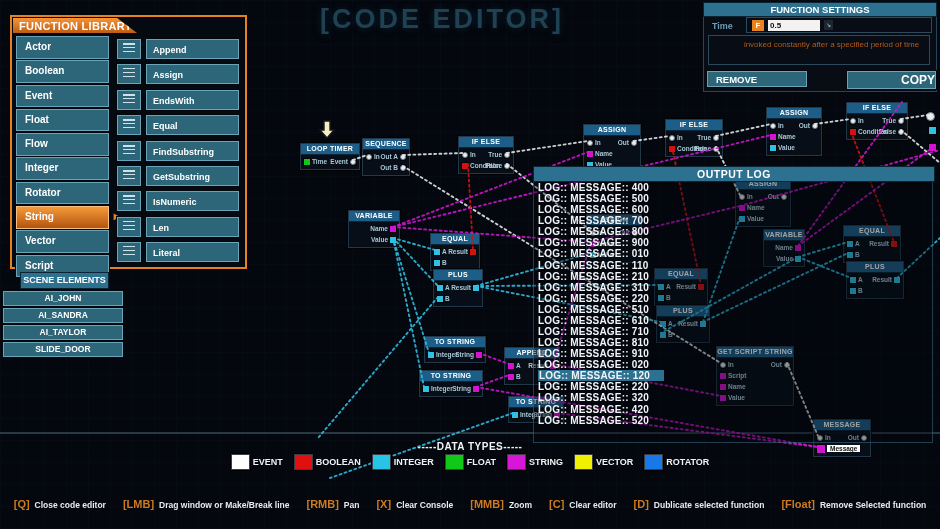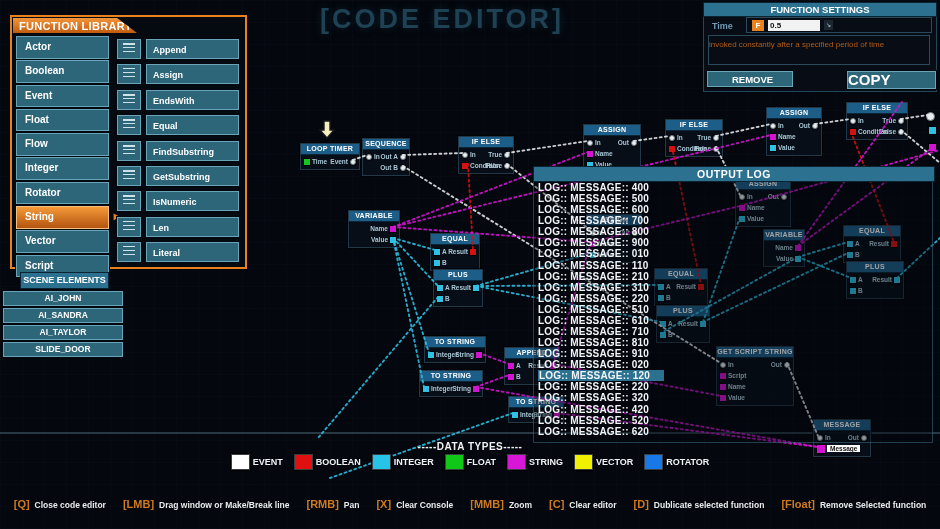--- a/index.html
+++ b/index.html
@@ -46,23 +46,23 @@
   #fset-head{position:absolute;left:-1px;top:-1px;width:232px;height:13px;font-size:9.5px;line-height:13px;}
   #fset-time-label{position:absolute;left:8px;top:18px;font-size:9px;font-weight:bold;color:#6f9db5;}
   #fset-timerow{position:absolute;left:42px;top:14px;width:186px;height:16px;border:1px solid #2a4a5c;
     display:flex;align-items:center;gap:4px;padding-left:5px;box-sizing:border-box;}
   #fset-badge{width:12px;height:11px;background:#e8821e;color:#fff;font-size:8px;font-weight:bold;
     text-align:center;line-height:11px;}
   #fset-input{width:48px;height:11px;background:#f2f2f2;color:#111;border:none;font-size:8px;font-weight:bold;
     padding:0 2px;font-family:"Liberation Sans",sans-serif;}
   #fset-resize{width:9px;height:10px;background:#1b2630;color:#cfe0ea;font-size:6px;line-height:10px;text-align:center;}
   #fset-desc{position:absolute;left:4px;top:32px;width:222px;height:30px;border:1px solid #2a4a5c;
-    font-size:8px;color:#b45c16;padding-top:4px;box-sizing:border-box;}
-  #fset-remove{position:absolute;left:3px;top:68px;width:86px;height:16px;font-size:9.5px;line-height:16px;padding-left:24px;box-sizing:border-box;cursor:pointer;}
-  #fset-copy{position:absolute;left:143px;top:68px;width:87px;height:16px;font-size:15px;line-height:16px;text-align:left;cursor:pointer;}
+    font-size:8px;color:#b45c16;text-align:center;padding-top:4px;box-sizing:border-box;padding-left:25px;}
+  #fset-remove{position:absolute;left:3px;top:68px;width:100px;height:16px;font-size:9.5px;line-height:16px;padding-left:8px;box-sizing:border-box;cursor:pointer;}
+  #fset-copy{position:absolute;left:143px;top:68px;width:87px;height:16px;font-size:12px;line-height:16px;text-align:right;cursor:pointer;}
 
   
   #olog{left:533px;top:166px;width:400px;height:277px;z-index:5;background:rgba(3,7,12,.38);
     border:1px solid rgba(70,130,160,.45);box-sizing:border-box;}
   #olog-head{position:absolute;left:-1px;top:-1px;width:400px;height:14px;font-size:10.5px;line-height:14px;letter-spacing:.5px;}
   #olog-list{position:absolute;left:4px;top:15px;width:392px;}
   .logln{height:11.09px;line-height:11px;font-size:10px;font-weight:bold;color:#f2f5f7;
     letter-spacing:.2px;white-space:nowrap;}
   .logln span{padding:0 3px 0 0;}
   .logln.sel span{background:#2d7191;padding:0 14px 0 1px;}
@@ -676,21 +676,20 @@
       <div class="logln"><span>LOG:: MESSAGE:: 610</span></div>
       <div class="logln"><span>LOG:: MESSAGE:: 710</span></div>
       <div class="logln"><span>LOG:: MESSAGE:: 810</span></div>
       <div class="logln"><span>LOG:: MESSAGE:: 910</span></div>
       <div class="logln"><span>LOG:: MESSAGE:: 020</span></div>
       <div class="logln sel"><span>LOG:: MESSAGE:: 120</span></div>
       <div class="logln"><span>LOG:: MESSAGE:: 220</span></div>
       <div class="logln"><span>LOG:: MESSAGE:: 320</span></div>
       <div class="logln"><span>LOG:: MESSAGE:: 420</span></div>
       <div class="logln"><span>LOG:: MESSAGE:: 520</span></div>
-      <div class="logln"><span>LOG:: MESSAGE:: 620</span></div>
     </div>
 </div>
 
 <div class="abs" id="lib">
   <div id="lib-head">
     <span>FUNCTION LIBRARY</span>
   </div>
   <div id="cats">
       <div class="tealbox cat">Actor</div>
       <div class="tealbox cat">Boolean</div>

